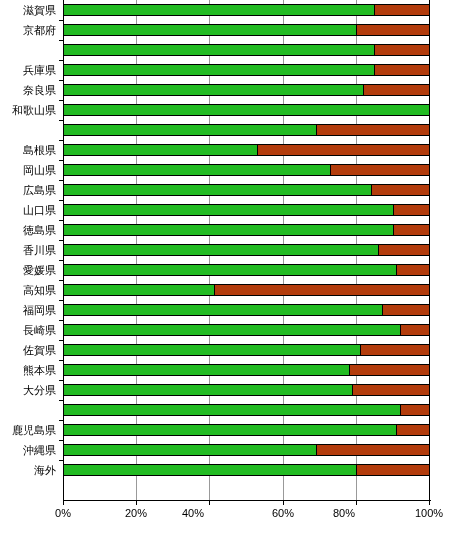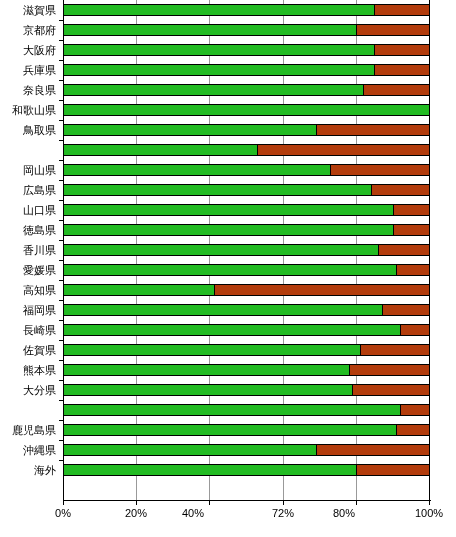--- a/index.html
+++ b/index.html
@@ -163,21 +163,20 @@
         <div class="row-label">京都府</div>
         <div class="bar-track">
           <div class="bar-wrap">
             <div class="seg seg-green" style="width: 292px;"></div>
             <div class="seg seg-red" style="width: 73px;"></div>
             <div class="seg-divider" style="left: 292px;"></div>
           </div>
         </div>
       </div>
       <div class="row">
-        <div class="row-label">大阪府</div>
         <div class="bar-track">
           <div class="bar-wrap">
             <div class="seg seg-green" style="width: 310px;"></div>
             <div class="seg seg-red" style="width: 55px;"></div>
             <div class="seg-divider" style="left: 310px;"></div>
           </div>
         </div>
       </div>
       <div class="row">
         <div class="row-label">兵庫県</div>
@@ -201,30 +200,30 @@
       </div>
       <div class="row">
         <div class="row-label">和歌山県</div>
         <div class="bar-track">
           <div class="bar-wrap">
             <div class="seg seg-green" style="width: 365px;"></div>
           </div>
         </div>
       </div>
       <div class="row">
-        <div class="row-label">鳥取県</div>
         <div class="bar-track">
           <div class="bar-wrap">
             <div class="seg seg-green" style="width: 252px;"></div>
             <div class="seg seg-red" style="width: 113px;"></div>
             <div class="seg-divider" style="left: 252px;"></div>
           </div>
         </div>
       </div>
       <div class="row">
+        <div class="row-label">島根県</div>
         <div class="bar-track">
           <div class="bar-wrap">
             <div class="seg seg-green" style="width: 193px;"></div>
             <div class="seg seg-red" style="width: 172px;"></div>
             <div class="seg-divider" style="left: 193px;"></div>
           </div>
         </div>
       </div>
       <div class="row">
         <div class="row-label">岡山県</div>
@@ -393,21 +392,21 @@
       <div class="tick" style="left: 136px;"></div>
       <div class="tick" style="left: 209px;"></div>
       <div class="tick" style="left: 283px;"></div>
       <div class="tick" style="left: 356px;"></div>
       <div class="tick" style="left: 429px;"></div>
     </div>
   <div id="axis-labels">
       <div class="tick-label" style="left: 63px;">0%</div>
       <div class="tick-label" style="left: 136px;">20%</div>
       <div class="tick-label" style="left: 193px;">40%</div>
-      <div class="tick-label" style="left: 283px;">72%</div>
+      <div class="tick-label" style="left: 283px;">60%</div>
       <div class="tick-label" style="left: 344px;">80%</div>
       <div class="tick-label" style="left: 429px;">100%</div>
     </div>
 
 <div class="cat-tick" style="top: 20px;"></div>
     <div class="cat-tick" style="top: 40px;"></div>
     <div class="cat-tick" style="top: 60px;"></div>
     <div class="cat-tick" style="top: 80px;"></div>
     <div class="cat-tick" style="top: 100px;"></div>
     <div class="cat-tick" style="top: 120px;"></div>

